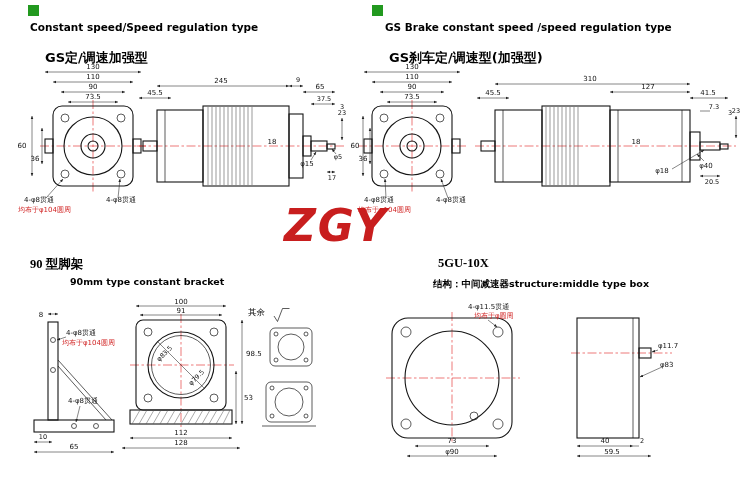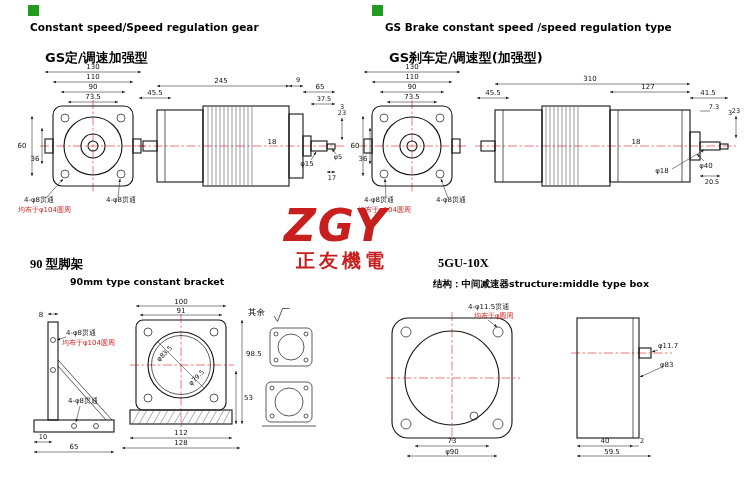--- a/index.html
+++ b/index.html
@@ -39,37 +39,36 @@
     <marker id="ar" viewBox="0 0 10 10" refX="9.5" refY="5" markerWidth="6" markerHeight="6" orient="auto-start-reverse">
       <path d="M0 1 L10 5 L0 9 z" fill="#222"></path>
     </marker>
   </defs>
 </svg>
 
 <div class="hdr" style="left:28px;top:3px">
   <span class="bullet"></span>
   <span class="t">GS定/调速加强型</span>
 </div>
-<div class="sub" style="left:30px;top:21px">Constant speed/Speed regulation gear</div>
+<div class="sub" style="left:30px;top:21px">Constant speed/Speed regulation type</div>
 
 <div class="hdr" style="left:372px;top:3px">
   <span class="bullet"></span>
   <span class="t">GS刹车定/调速型(加强型)</span>
 </div>
 <div class="sub" style="left:385px;top:21px">GS Brake constant speed /speed regulation type</div>
 
 <div class="h2t" style="left:30px;top:256px">90 型脚架</div>
 <div class="sub2" style="left:70px;top:276px">90mm type constant bracket</div>
 
 <div class="h2t" style="left:438px;top:256px">5GU-10X</div>
 <div class="sub2" style="left:433px;top:278px">结构：中间减速器structure:middle type box</div>
 
 <div class="logo">
   <div class="logo-zgy">ZGY</div>
-  <div class="logo-cn">正友機電</div>
 </div>
 
 <svg style="left:8px;top:60px" width="340" height="165" viewBox="0 0 340 165">
   <g>
     <line class="c" x1="32" y1="86" x2="138" y2="86"></line>
     <line class="c" x1="85" y1="40" x2="85" y2="132"></line>
     <rect class="o" x="37" y="79" width="8" height="14"></rect>
     <rect class="o" x="125" y="79" width="8" height="14"></rect>
     <rect class="o" x="45" y="46" width="80" height="80" rx="9"></rect>
     <circle class="o" cx="85" cy="86" r="29"></circle>

